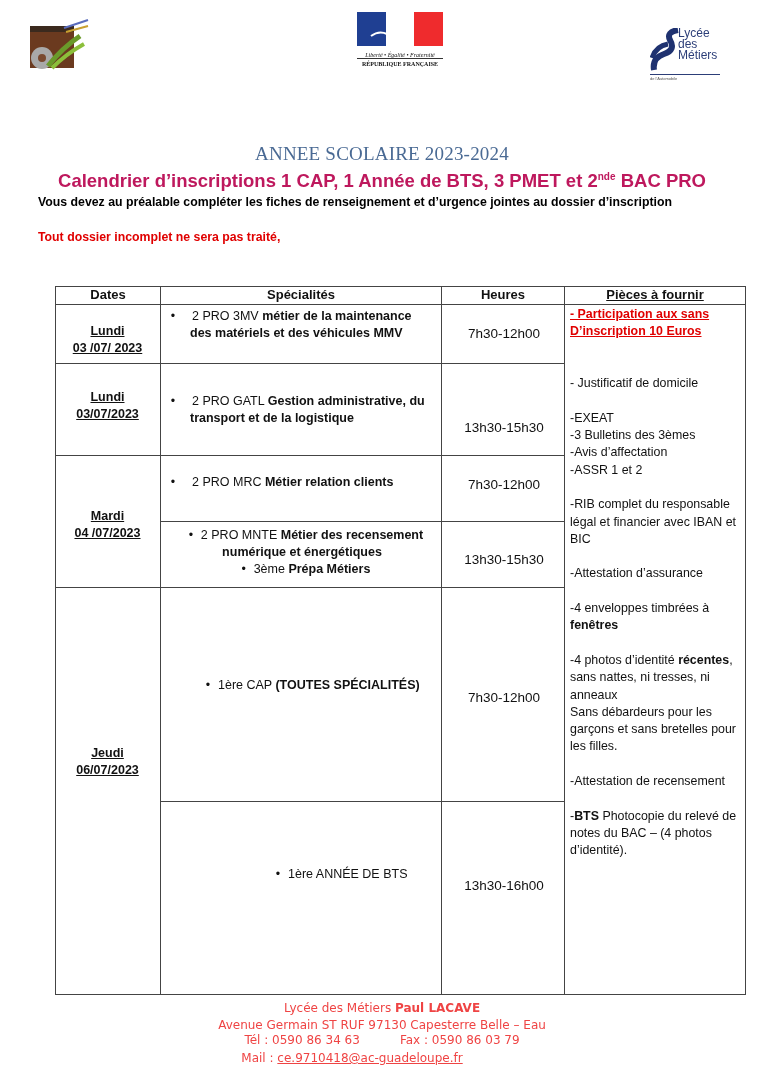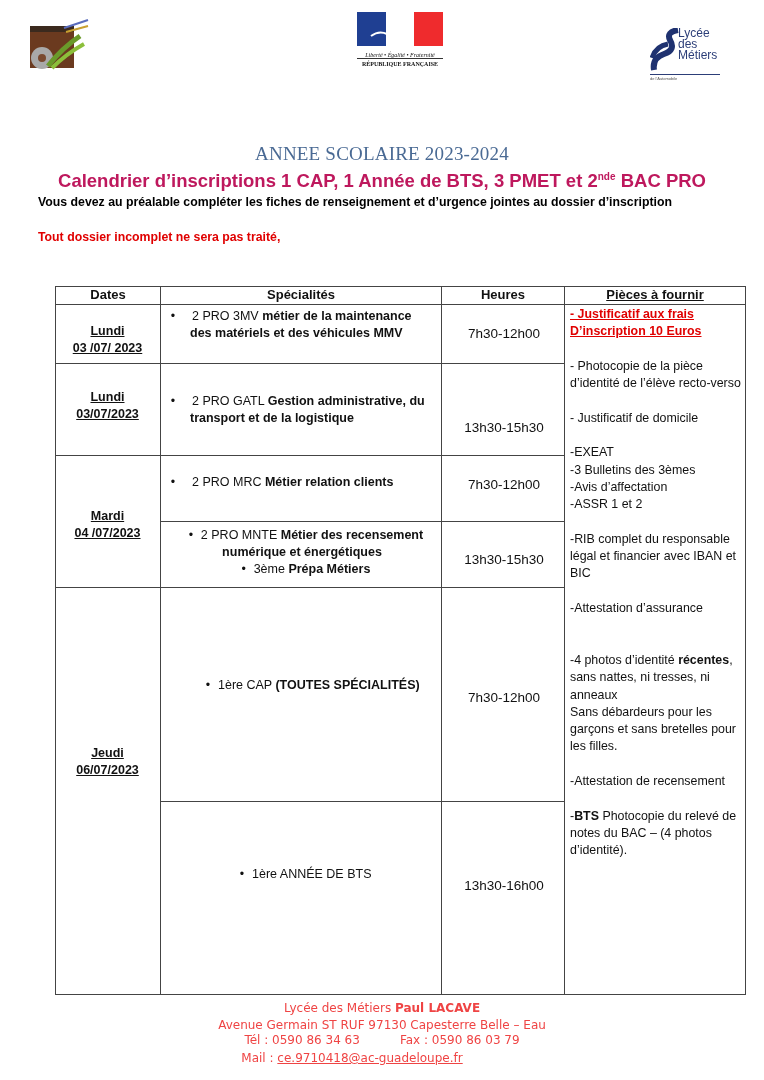--- a/index.html
+++ b/index.html
@@ -136,48 +136,48 @@
 <div class="spec" style="top:474px;">
   <div style="padding-left:30px;text-indent:-18px;"><span class="bullet">•</span><span>2 PRO MRC </span><span class="b">Métier relation clients</span></div>
 </div>
 <div class="spec" style="top:527px;text-align:center;">
   <div style="padding:0 14px;"><span class="bullet">•</span><span>2 PRO MNTE </span><span class="b">Métier des recensement numérique et énergétiques</span></div>
   <div><span class="bullet">•</span><span>3ème </span><span class="b">Prépa Métiers</span></div>
 </div>
 <div class="spec" style="top:677px;padding-left:38px;box-sizing:border-box;">
   <span class="bullet">•</span><span>1ère CAP </span><span class="b">(TOUTES SPÉCIALITÉS)</span>
 </div>
-<div class="spec" style="top:866px;padding-left:72px;box-sizing:border-box;">
+<div class="spec" style="top:866px;padding-left:72px;box-sizing:border-box;margin-left:36px;">
   <span class="bullet">•</span><span>1ère ANNÉE DE BTS</span>
 </div>
 
 <div class="hours" style="top:326px;">7h30-12h00</div>
 <div class="hours" style="top:420px;">13h30-15h30</div>
 <div class="hours" style="top:477px;">7h30-12h00</div>
 <div class="hours" style="top:552px;">13h30-15h30</div>
 <div class="hours" style="top:690px;">7h30-12h00</div>
 <div class="hours" style="top:878px;">13h30-16h00</div>
 
 <div class="pieces" style="top:306px;">
-  <p class="red-u">- Justificatif aux frais</p>
+  <p class="red-u">- Participation aux sans</p>
   <p class="red-u">D’inscription 10 Euros</p>
   <p>&nbsp;</p>
-  <p>- Photocopie de la pièce d’identité de l’élève recto-verso</p>
   <p>&nbsp;</p>
   <p>- Justificatif de domicile</p>
   <p>&nbsp;</p>
   <p>-EXEAT</p>
   <p>-3 Bulletins des 3èmes</p>
   <p>-Avis d’affectation</p>
   <p>-ASSR 1 et 2</p>
   <p>&nbsp;</p>
   <p>-RIB complet du responsable légal et financier avec IBAN et BIC</p>
   <p>&nbsp;</p>
   <p>-Attestation d’assurance</p>
   <p>&nbsp;</p>
+  <p><span>-4 enveloppes timbrées à </span><span class="bold">fenêtres</span></p>
   <p>&nbsp;</p>
   <p><span>-4 photos d’identité </span><span class="bold">récentes</span><span>, sans nattes, ni tresses, ni anneaux</span></p>
   <p>Sans débardeurs pour les garçons et sans bretelles pour les filles.</p>
   <p>&nbsp;</p>
   <p>-Attestation de recensement</p>
   <p>&nbsp;</p>
   <p><span>-</span><span class="bold">BTS</span><span> Photocopie du relevé de notes du BAC – (4 photos d’identité).</span></p>
   <p>&nbsp;</p>
 </div>
 

